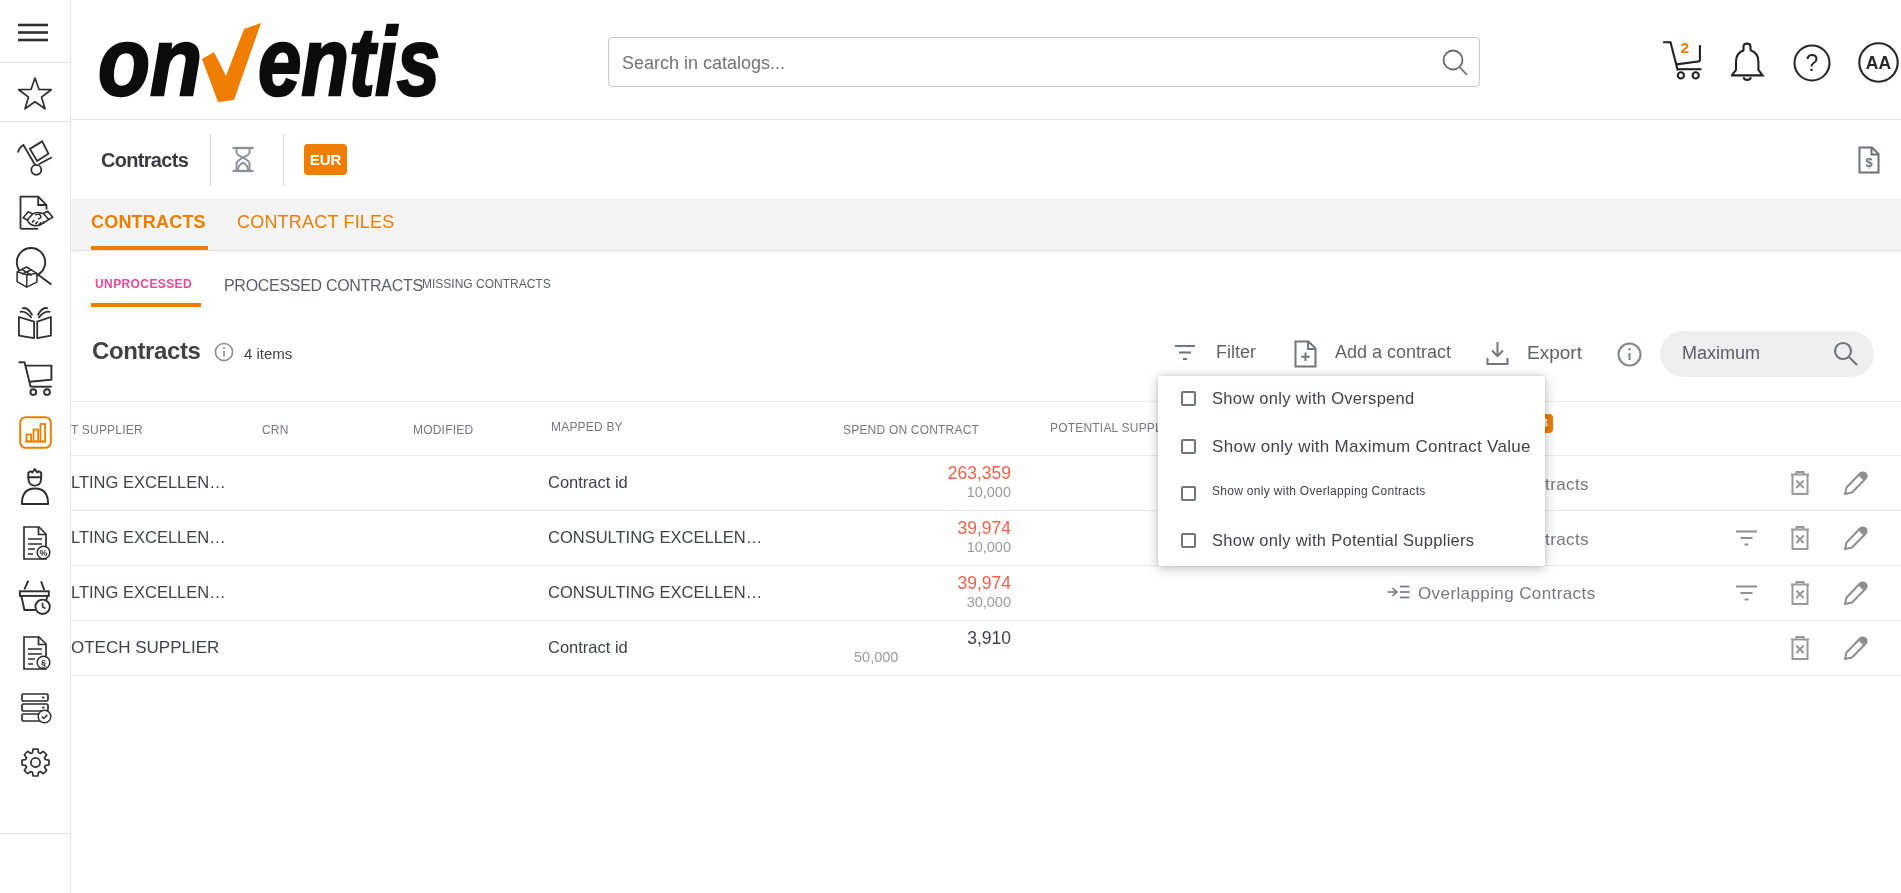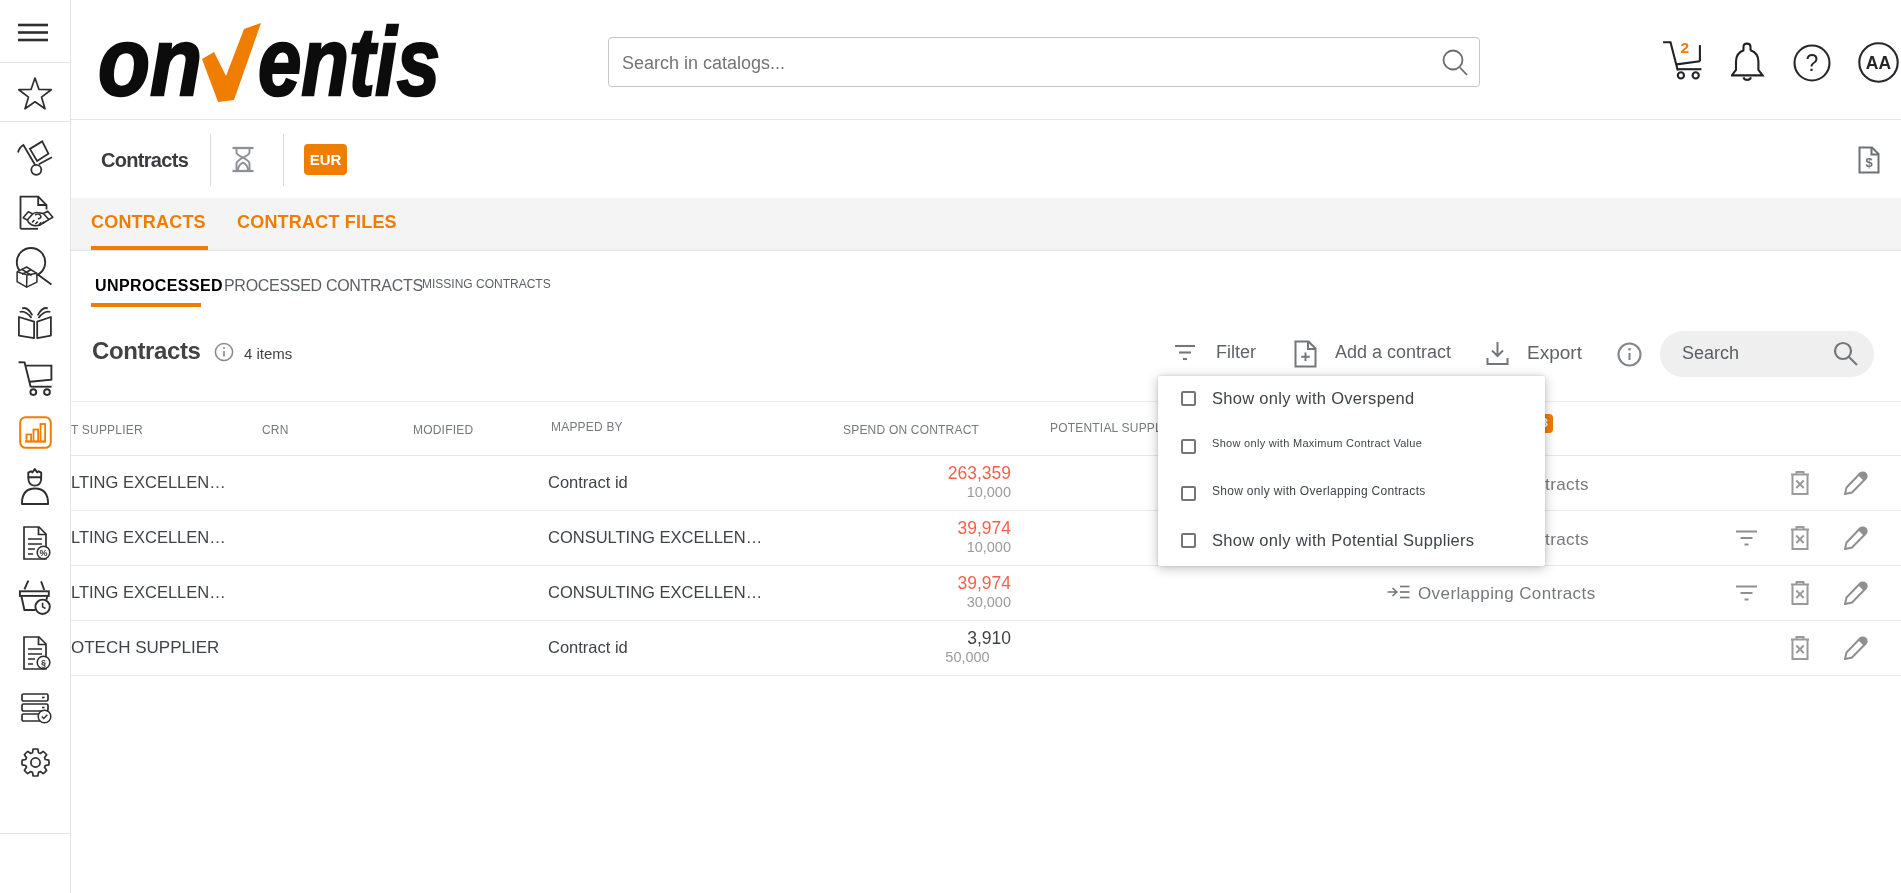--- a/index.html
+++ b/index.html
@@ -219,23 +219,23 @@
     <g fill="none" stroke="#6d7177" stroke-width="2">
       <path d="M1.5 26.5 L1.5 1.5 L14 1.5 L20.5 8 L20.5 26.5 Z"></path>
       <path d="M13.5 1.5 L13.5 8.5 L20.5 8.5"></path>
     </g>
     <text x="11" y="20.5" font-size="13" font-weight="bold" fill="#6d7177" text-anchor="middle" font-family="Liberation Sans, sans-serif">$</text>
   </svg>
 
   <div class="abs" style="left:71px;top:198px;width:1830px;height:53px;background:#f4f4f4;border-bottom:1px solid #e2e2e2;"></div>
   <div class="abs" style="left:91px;top:212px;font-size:18px;font-weight:bold;letter-spacing:0.2px;color:#ee7d00;">CONTRACTS</div>
   <div class="abs" style="left:91px;top:246px;width:117px;height:4px;background:#ee7d00;"></div>
-  <div class="abs" style="left:237px;top:212px;font-size:18px;font-weight:bold;letter-spacing:0.2px;color:#ee7d00;text-align:center;">CONTRACT FILES</div>
-
-  <div class="abs" style="left:95px;top:277px;font-size:16px;font-weight:bold;letter-spacing:0.4px;color:#000000;">UNPROCESSED</div>
+  <div class="abs" style="left:237px;top:212px;font-size:18px;font-weight:normal;letter-spacing:0.2px;color:#ee7d00;text-align:center;">CONTRACT FILES</div>
+
+  <div class="abs" style="left:95px;top:277px;font-size:12px;font-weight:bold;letter-spacing:0.4px;color:#ec4899;">UNPROCESSED</div>
   <div class="abs" style="left:91px;top:303px;width:110px;height:4px;background:#ee7d00;"></div>
   <div class="abs" style="left:224px;top:277px;font-size:16px;letter-spacing:-0.3px;color:#5c6066;">PROCESSED CONTRACTS</div>
   <div class="abs" style="left:422px;top:277px;font-size:12px;letter-spacing:0px;color:#5c6066;">MISSING CONTRACTS</div>
 
   <div class="abs" style="left:92px;top:337px;font-size:24px;letter-spacing:-0.4px;font-weight:bold;color:#424242;">Contracts</div>
   <svg class="abs" style="left:214px;top:342px;" width="20" height="20" viewBox="0 0 20 20" fill="none">
     <circle cx="10" cy="10" r="8.6" stroke="#8a8a8a" stroke-width="1.5"></circle>
     <line x1="10" y1="9" x2="10" y2="14.4" stroke="#8a8a8a" stroke-width="1.6"></line>
     <circle cx="10" cy="6" r="1" fill="#8a8a8a"></circle>
   </svg>
@@ -263,21 +263,21 @@
       <path d="M1.5 17 L1.5 23 L21.5 23 L21.5 17"></path>
     </g>
   </svg>
   <div class="abs" style="left:1527px;top:342px;font-size:19px;color:#5f6368;">Export</div>
   <svg class="abs" style="left:1617px;top:342px;" width="25" height="25" viewBox="0 0 25 25">
     <circle cx="12.5" cy="12.5" r="11" fill="none" stroke="#83878c" stroke-width="2.1"></circle>
     <line x1="12.5" y1="11" x2="12.5" y2="18" stroke="#83878c" stroke-width="2.1"></line>
     <circle cx="12.5" cy="7.2" r="1.3" fill="#83878c"></circle>
   </svg>
   <div class="abs" style="left:1660px;top:331px;width:214px;height:46px;border-radius:23px;background:#efefef;"></div>
-  <div class="abs" style="left:1682px;top:343px;font-size:18px;color:#5a5e63;">Search</div>
+  <div class="abs" style="left:1682px;top:343px;font-size:18px;color:#5a5e63;">Maximum</div>
   <svg class="abs" style="left:1830px;top:340px;" width="30" height="28" viewBox="0 0 30 28">
     <g fill="none" stroke="#73777c" stroke-width="2.2">
       <circle cx="13" cy="11" r="8"></circle>
         <line x1="19" y1="17" x2="27" y2="25"></line>
     </g>
   </svg>
 
   <div class="abs" style="left:71px;top:401px;width:1830px;height:1px;background:#ececec;"></div>
   <div class="abs" style="left:71px;top:455px;width:1830px;height:1px;background:#e9e9e9;"></div>
   <div class="abs" style="left:71px;top:510px;width:1830px;height:1px;background:#e9e9e9;"></div>
@@ -316,21 +316,21 @@
       <line x1="13" y1="1.5" x2="22.5" y2="1.5"></line>
         <line x1="13" y1="7" x2="22.5" y2="7"></line>
         <line x1="13" y1="12.5" x2="22.5" y2="12.5"></line>
     </g>
   </svg>
   <div class="abs" style="left:1418px;top:584px;font-size:17px;letter-spacing:0.4px;color:#75787d;">Overlapping Contracts</div>
 
   <div class="abs" style="left:71px;top:638px;font-size:17px;color:#3f4348;">OTECH SUPPLIER</div>
   <div class="abs" style="left:548px;top:638px;font-size:16.5px;color:#3f4348;">Contract id</div>
   <div class="abs" style="left:860px;top:628px;width:151px;text-align:right;font-size:17.5px;color:#3f4348;">3,910</div>
-  <div class="abs" style="left:892px;top:649px;width:151px;text-align:center;font-size:14.5px;color:#9b9b9b;">50,000</div>
+  <div class="abs" style="left:854px;top:649px;width:151px;text-align:left;font-size:14.5px;color:#9b9b9b;">50,000</div>
 
   <svg class="abs" style="left:1790px;top:471px;" width="20" height="24" viewBox="0 0 20 24">
       <g fill="none" stroke="#9a9a9a" stroke-width="2">
         <path d="M1 3.5 L19 3.5 M6.5 3 L6.5 1 L13.5 1 L13.5 3"></path>
         <path d="M2.5 3.5 L2.5 23 L17.5 23 L17.5 3.5"></path>
         <path d="M6.3 9.5 L13.7 17 M13.7 9.5 L6.3 17"></path>
       </g>
     </svg>
   <svg class="abs" style="left:1844px;top:471px;" width="24" height="24" viewBox="0 0 24 24">
       <path d="M1 23 L2.5 16.5 L16 2.5 C17.5 1 20 1 21.5 2.5 C23 4 23 6.3 21.5 7.8 L8 21.5 L1 23 Z" fill="none" stroke="#8f8f8f" stroke-width="2"></path>
@@ -381,19 +381,19 @@
     </svg>
   <svg class="abs" style="left:1844px;top:636px;" width="24" height="24" viewBox="0 0 24 24">
       <path d="M1 23 L2.5 16.5 L16 2.5 C17.5 1 20 1 21.5 2.5 C23 4 23 6.3 21.5 7.8 L8 21.5 L1 23 Z" fill="none" stroke="#8f8f8f" stroke-width="2"></path>
       <path d="M14.5 4 L20 9.5 L21.5 7.8 C23 6.3 23 4 21.5 2.5 C20 1 17.5 1 16 2.5 Z" fill="#8f8f8f" stroke="#8f8f8f" stroke-width="1"></path>
     </svg>
 
   <div class="abs" style="left:1158px;top:376px;width:387px;height:190px;background:#fff;border-radius:2px;box-shadow:0 2px 12px rgba(0,0,0,0.26),0 0 3px rgba(0,0,0,0.12);z-index:40;"></div>
   <div class="abs" style="left:1181px;top:391px;width:15px;height:15px;border:2px solid #72767b;border-radius:2px;z-index:41;"></div>
   <div class="abs" style="left:1212px;top:389px;font-size:16.5px;letter-spacing:0.3px;color:#3f4348;z-index:41;">Show only with Overspend</div>
   <div class="abs" style="left:1181px;top:439px;width:15px;height:15px;border:2px solid #72767b;border-radius:2px;z-index:41;"></div>
-  <div class="abs" style="left:1212px;top:437px;font-size:11px;letter-spacing:0.3px;color:#3f4348;z-index:41;">Show only with Maximum Contract Value</div>
+  <div class="abs" style="left:1212px;top:437px;font-size:17px;letter-spacing:0.3px;color:#3f4348;z-index:41;">Show only with Maximum Contract Value</div>
   <div class="abs" style="left:1181px;top:486px;width:15px;height:15px;border:2px solid #72767b;border-radius:2px;z-index:41;"></div>
   <div class="abs" style="left:1212px;top:484px;font-size:12px;letter-spacing:0.3px;color:#3f4348;z-index:41;">Show only with Overlapping Contracts</div>
   <div class="abs" style="left:1181px;top:533px;width:15px;height:15px;border:2px solid #72767b;border-radius:2px;z-index:41;"></div>
   <div class="abs" style="left:1212px;top:531px;font-size:16.5px;letter-spacing:0.3px;color:#3f4348;z-index:41;">Show only with Potential Suppliers</div>
 
 </div>
 
 </body></html>

